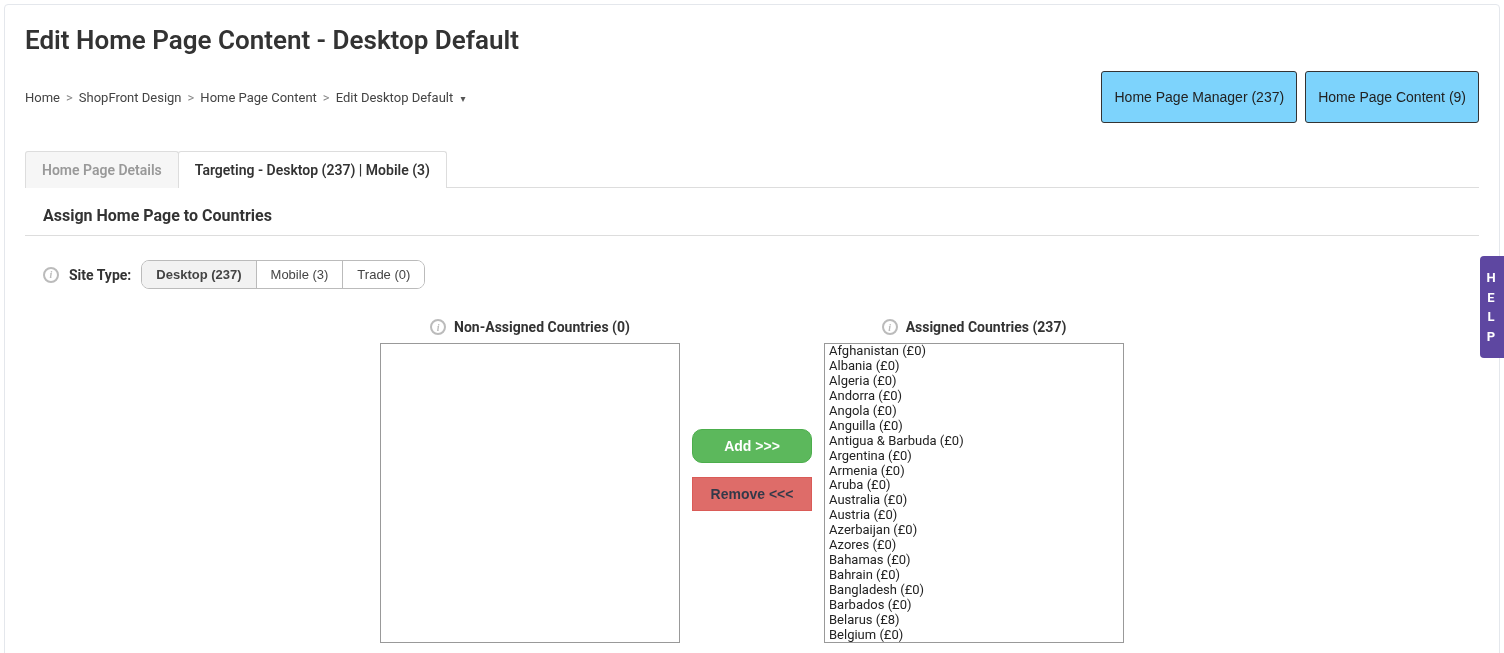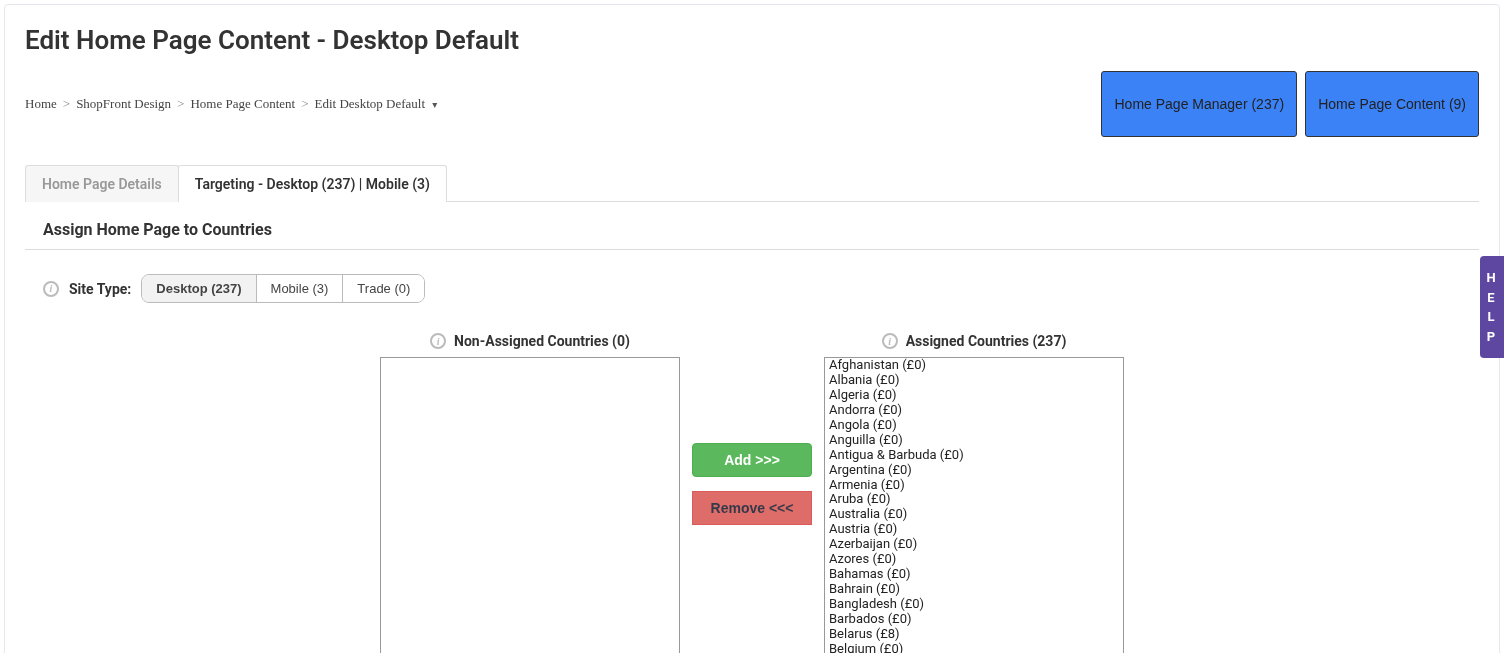--- a/index.html
+++ b/index.html
@@ -38,43 +38,42 @@
     justify-content: space-between;
     align-items: center;
     margin-bottom: 28px;
   }
   .breadcrumb {
     font-size: 13px;
     color: #444;
     display: flex;
     align-items: center;
     gap: 6px;
-    font-family: Liberation Serif, serif;
   }
   .breadcrumb span.link {
     cursor: pointer;
   }
   .breadcrumb .sep {
     color: #888;
   }
   .chevron-down {
     display: inline-block;
     margin-left: 4px;
     font-size: 10px;
     color: #555;
   }
   .header-buttons {
     display: flex;
     gap: 8px;
   }
   .outline-btn {
-    background: #3b82f6;
+    background: #7dd3fc;
     border: 1px solid #333;
     border-radius: 3px;
-    padding: 24px 12px;
+    padding: 17px 12px;
     font-size: 14px;
     cursor: pointer;
     color: #222;
   }
   .tab-bar {
     display: flex;
     border-bottom: 1px solid #ddd;
     margin-bottom: 18px;
   }
   .tab {
@@ -206,21 +205,21 @@
     justify-content: center;
     padding-top: 110px;
     width: 120px;
   }
   .btn-add {
     background: #5cb85c;
     border: 1px solid #4cae4c;
     color: #fff;
     font-weight: 600;
     padding: 8px 0;
-    border-radius: 4px;
+    border-radius: 10px;
     cursor: pointer;
     font-size: 14px;
   }
   .btn-remove {
     background: #d9534f;
     border: 1px solid #d43f3a;
     color: #0f172a;
     font-weight: 600;
     padding: 8px 6px;
     border-radius: 0;

